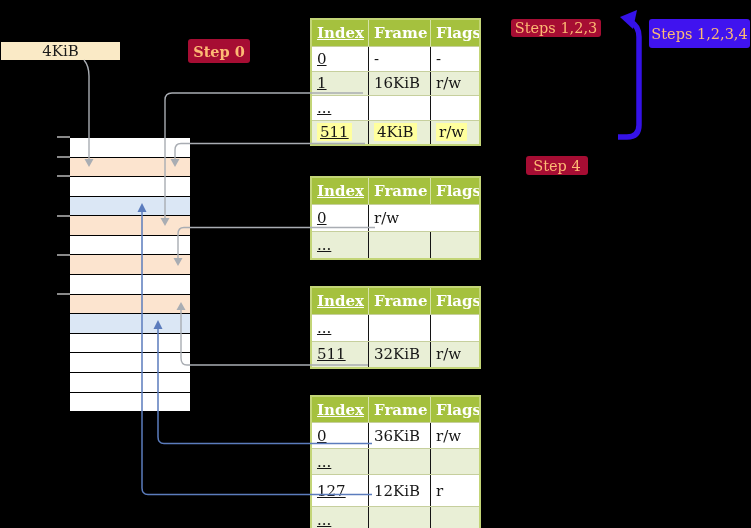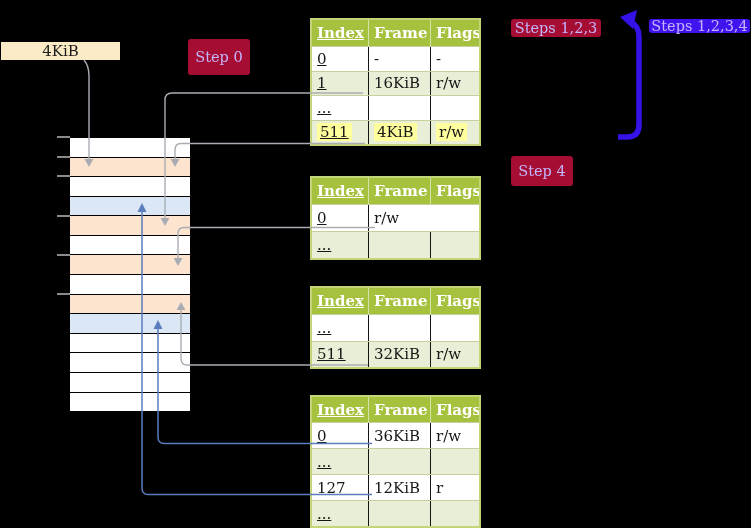--- a/index.html
+++ b/index.html
@@ -10,26 +10,26 @@
   .gline{fill:none;stroke:var(--gray);stroke-width:1.4px;}
   .ghead{fill:var(--gray);stroke:none;}
   .bline{fill:none;stroke:var(--blue-thin);stroke-width:1.5px;}
   .bhead{fill:var(--blue-thin);stroke:none;}
   .bigblue{fill:none;stroke:var(--blue-big);stroke-width:5.5px;}
   .bigbluehead{fill:var(--blue-big);stroke:none;}
   
   .kib{position:absolute;left:1px;top:42px;width:119px;height:18px;background:var(--wheat);
        color:#1a1a1a;display:flex;align-items:center;justify-content:center;font-size:15px;z-index:3;}
   
-  .badge{position:absolute;color:#c4b5fd;display:flex;align-items:center;justify-content:center;
+  .badge{position:absolute;color:#fdba74;display:flex;align-items:center;justify-content:center;
          border-radius:3px;font-size:14.5px;z-index:4;white-space:nowrap;}
-  #badge0{left:188px;top:39px;width:62px;height:36px;}
+  #badge0{left:188px;top:39px;width:62px;height:24px;font-weight:bold;}
   #badge1{left:511px;top:19px;width:90px;height:18px;}
-  #badge2{left:649px;top:19px;width:101px;height:14px;}
-  #badge3{left:511px;top:156px;width:62px;height:30px;}
+  #badge2{left:649px;top:19px;width:101px;height:29px;}
+  #badge3{left:526px;top:156px;width:62px;height:19px;}
   
   #memory{position:absolute;left:70px;top:137px;width:120px;height:275px;
           display:flex;flex-direction:column;z-index:2;}
   .memrow{flex:1;border-top:1px solid #000;}
   .memrow:last-child{border-bottom:1px solid #000;}
   .tick{position:absolute;left:57px;width:13px;height:2px;background:#8a8a8a;z-index:2;}
   
   .tbl{position:absolute;left:310px;width:167px;border:2px solid #c3d577;background:#fff;
        font-size:15px;color:#161616;z-index:3;}
   .trow{display:flex;border-top:1px solid #c6cf9d;box-sizing:border-box;}
@@ -226,21 +226,21 @@
             <span>r/w</span>
           </div>
         </div>
         <div class="trow shade" style="height: 26px;">
           <div class="tc c0">
             <span>...</span>
           </div>
           <div class="tc c1"></div>
           <div class="tc c2"></div>
         </div>
-        <div class="trow" style="height: 26px;">
+        <div class="trow" style="height: 32px;">
           <div class="tc c0">
             <span>127</span>
           </div>
           <div class="tc c1">
             <span>12KiB</span>
           </div>
           <div class="tc c2">
             <span>r</span>
           </div>
         </div>

